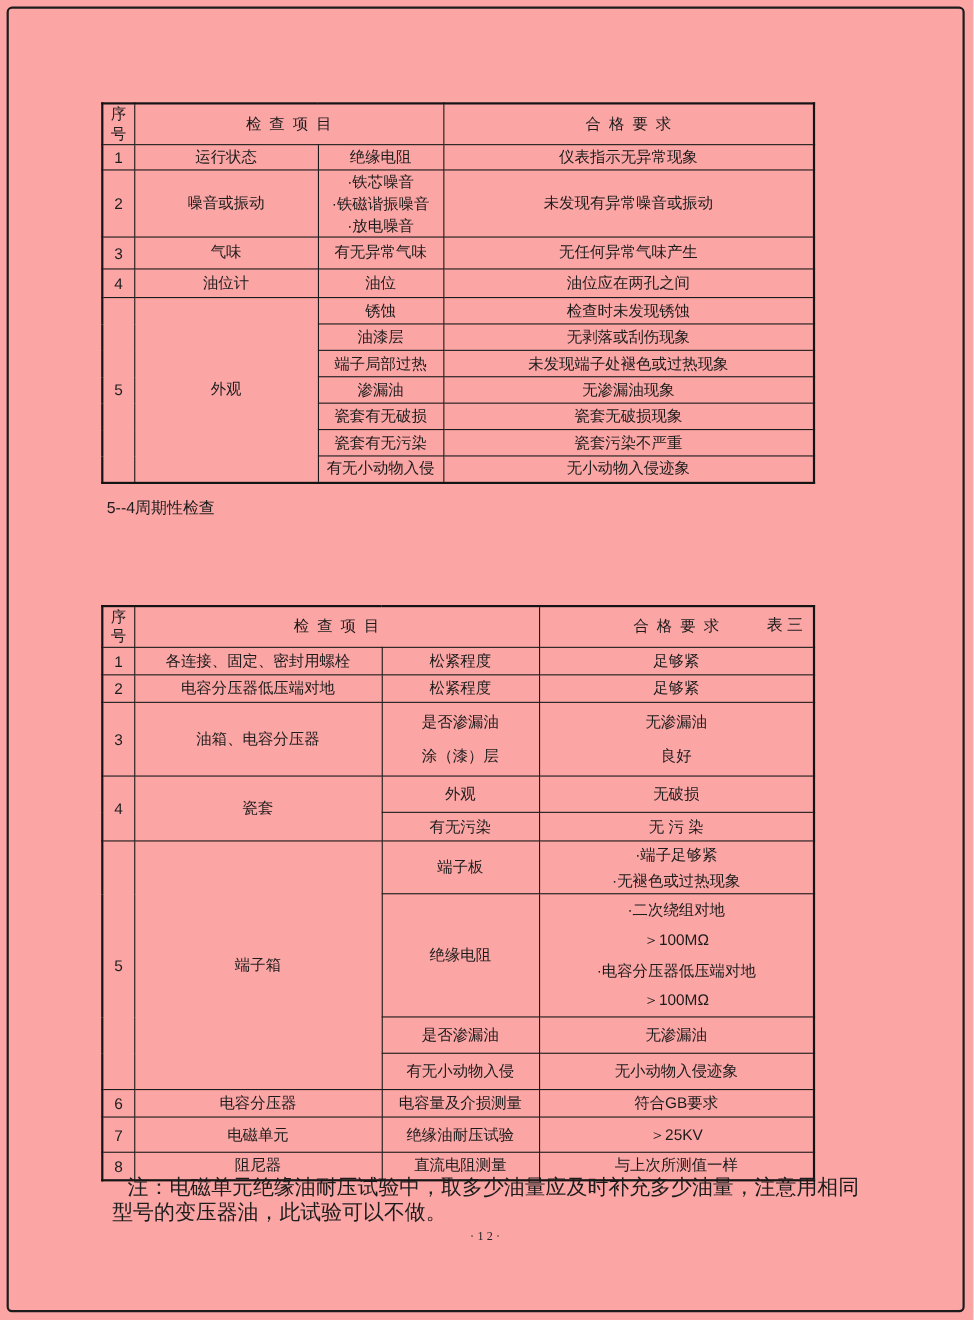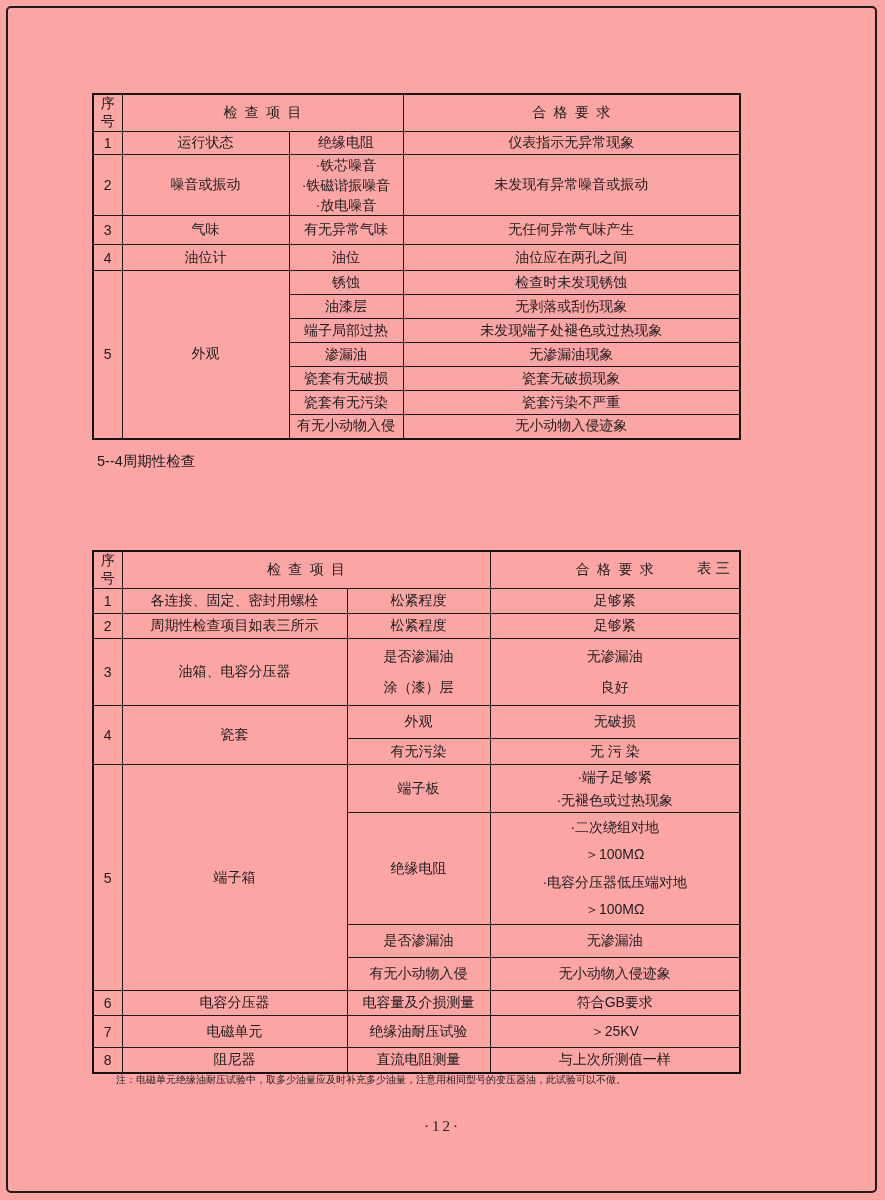--- a/index.html
+++ b/index.html
@@ -24,27 +24,27 @@
   }
   .hd { font-size:14.5px; }
   .sp { letter-spacing:0.52em; text-indent:0.52em; }
   td.ml20 > div { line-height:20px; }
   td.ml23 > div { line-height:23px; }
   td.ml27 > div { line-height:27.5px; }
   td.ml30 > div { line-height:31px; }
   .txt { position:absolute; font-size:14.5px; color:#1c1c1c; white-space:nowrap; }
   .note2 {
     position:absolute; left:102px; top:1069px; width:692px;
-    font-size:10px; line-height:22.5px; color:#1c1c1c;
+    font-size:19px; line-height:22.5px; color:#1c1c1c;
     text-indent:14px; white-space:normal;
   }
   .pagenum {
     position:absolute; left:0; top:1118px; width:100%; text-align:center;
     font-family:"Liberation Serif","DejaVu Serif",serif;
-    font-size:15px; letter-spacing:3px; color:#222;
+    font-size:11px; letter-spacing:3px; color:#222;
   }
 </style>
 </head>
 <body>
 
 <div class="page">
   <div class="frame"></div>
 
   <table class="doc-table" id="t1">
     <colgroup>
@@ -137,21 +137,21 @@
       <td class="hd sp">合格要求</td>
     </tr>
     <tr style="height:25px">
       <td>1</td>
       <td>各连接、固定、密封用螺栓</td>
       <td>松紧程度</td>
       <td>足够紧</td>
     </tr>
     <tr style="height:25px">
       <td>2</td>
-      <td>周期性检查项目如表三所示</td>
+      <td>电容分压器低压端对地</td>
       <td>松紧程度</td>
       <td>足够紧</td>
     </tr>
     <tr style="height:67px">
       <td>3</td>
       <td>油箱、电容分压器</td>
       <td class="ml30">
         <div>是否渗漏油</div>
         <div>涂（漆）层</div>
       </td>

